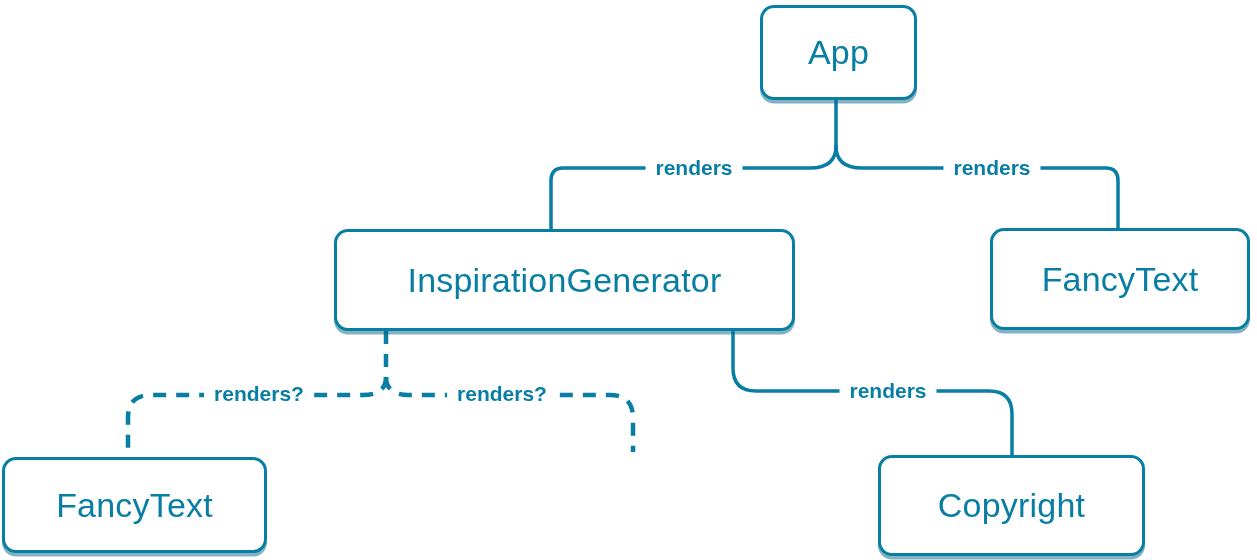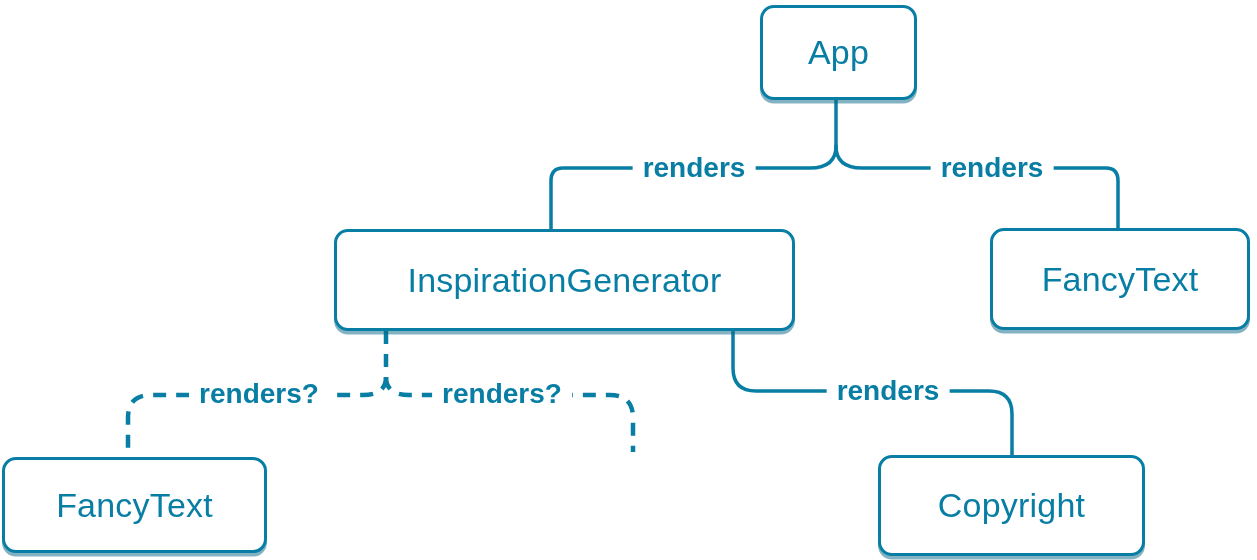--- a/index.html
+++ b/index.html
@@ -50,21 +50,21 @@
     box-sizing: border-box;
     white-space: nowrap;
   }
   .edge-label {
     position: absolute;
     z-index: 2;
     transform: translate(-50%, -50%);
     background: #ffffff;
     padding: 2px 10px;
     color: #087ea4;
-    font-size: 28px;
+    font-size: 21px;
     font-weight: 600;
     line-height: 1.1;
     white-space: nowrap;
   }
   
   .node-app            { left: 760px; top: 5px;   width: 157px; height: 95px; }
   .node-ig             { left: 334px; top: 229px; width: 461px; height: 102px; }
   .node-fancytext-top  { left: 990px; top: 228px; width: 260px; height: 102px; }
   .node-fancytext-bot  { left: 2px;   top: 457px; width: 265px; height: 96px; }
   .node-color          { left: 537px; top: 452px; width: 183px; height: 103px; }

